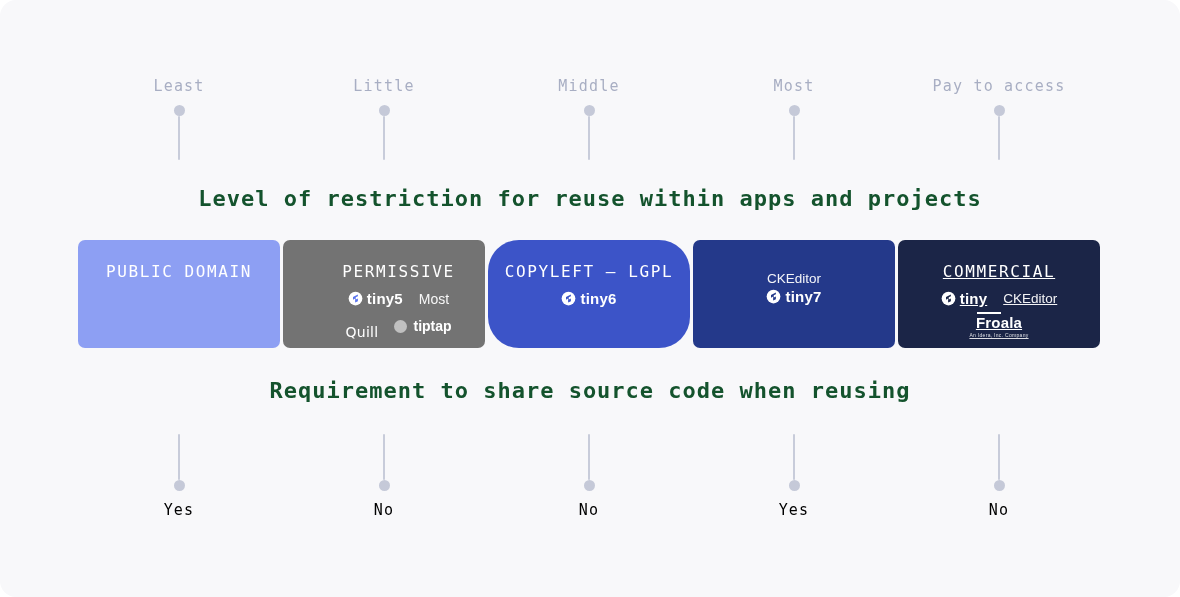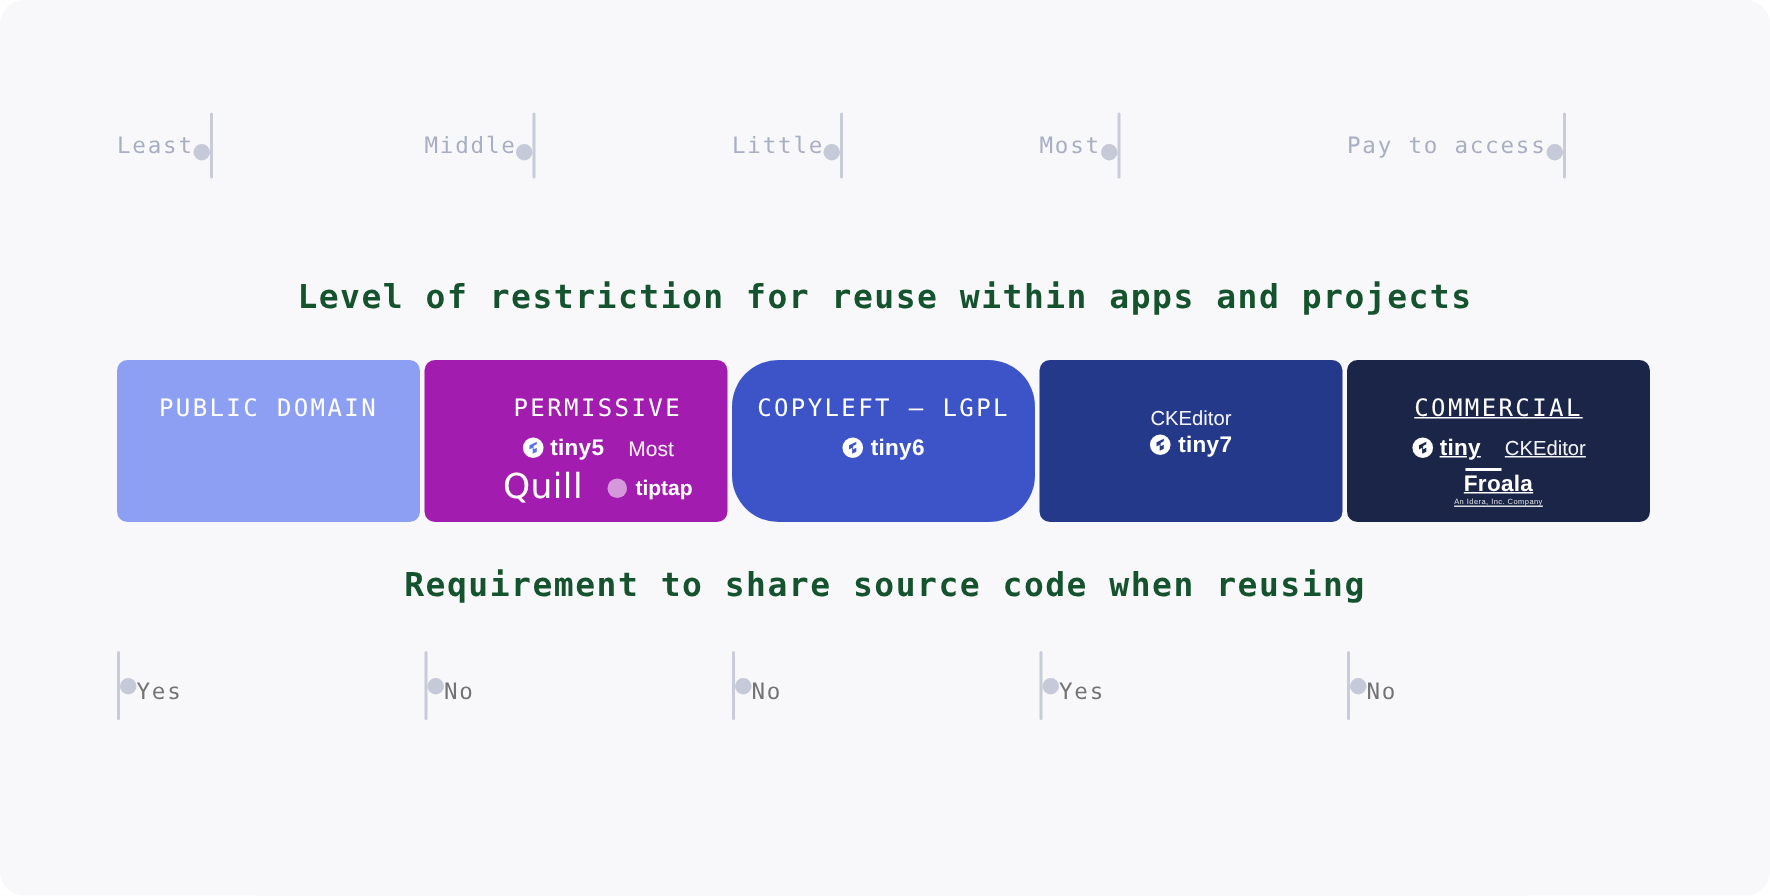--- a/index.html
+++ b/index.html
@@ -20,31 +20,31 @@
     left: 78px;
     width: 1022px;
     display: grid;
     grid-template-columns: repeat(5, 202px);
     gap: 3px;
   }
   .marker-row.top { top: 75px; }
   .marker-row.bottom { top: 434px; }
   .marker-col {
     display: flex;
-    flex-direction: row;
+    flex-direction: column;
     align-items: center;
   }
   .axis-label {
     font-size: 15px;
     letter-spacing: 1.2px;
     line-height: 22px;
     white-space: nowrap;
   }
   .marker-row.top .axis-label { color: #a8aec3; }
-  .marker-row.bottom .axis-label { color: #737373; }
+  .marker-row.bottom .axis-label { color: #000000; }
   .dot {
     width: 11px;
     height: 11px;
     border-radius: 50%;
     background: #c5c9d8;
   }
   .stem {
     width: 2px;
     background: #c8ccda;
     border-radius: 1px;
@@ -105,21 +105,21 @@
   .logo-row {
     display: flex;
     align-items: center;
     justify-content: center;
     gap: 16px;
   }
   .logo { display: inline-flex; align-items: center; gap: 4px; white-space: nowrap; }
   .tiny-logo { font-weight: 700; font-size: 15px; letter-spacing: 0.2px; }
   .tiny-icon { display: block; }
   .slate-logo { font-weight: 500; font-size: 14px; opacity: 0.95; }
-  .quill-logo { font-weight: 400; font-size: 23px; font-family: "DejaVu Sans", sans-serif; letter-spacing: 0.3px; }
+  .quill-logo { font-weight: 400; font-size: 14px; font-family: "DejaVu Sans", sans-serif; letter-spacing: 0.3px; margin-top: 12px; }
   .tiptap-logo { font-weight: 700; font-size: 14px; gap: 6px; }
   .tiptap-circle {
     width: 13px; height: 13px; border-radius: 50%;
     background: rgba(255,255,255,0.55);
     display: inline-block;
   }
   .ckeditor-logo { font-weight: 400; font-size: 13.5px; opacity: 0.95; }
   .froala-block { display: flex; flex-direction: column; align-items: center; margin-top: 2px; }
   .froala-logo {
     position: relative;
@@ -147,26 +147,26 @@
 
 <div class="canvas">
 
   <div class="marker-row top">
     <div class="marker-col">
       <div class="axis-label">Least</div>
       <div class="dot"></div>
       <div class="stem"></div>
     </div>
     <div class="marker-col">
+      <div class="axis-label">Little</div>
+      <div class="dot"></div>
+      <div class="stem"></div>
+    </div>
+    <div class="marker-col">
       <div class="axis-label">Middle</div>
-      <div class="dot"></div>
-      <div class="stem"></div>
-    </div>
-    <div class="marker-col">
-      <div class="axis-label">Little</div>
       <div class="dot"></div>
       <div class="stem"></div>
     </div>
     <div class="marker-col">
       <div class="axis-label">Most</div>
       <div class="dot"></div>
       <div class="stem"></div>
     </div>
     <div class="marker-col">
       <div class="axis-label">Pay to access</div>
@@ -176,21 +176,21 @@
   </div>
 
   <div class="heading restriction">Level of restriction for reuse within apps and projects</div>
 
   <div class="cards-row">
 
     <div class="card" style="background: rgb(141, 159, 243); --card-color: #8d9ff3;">
       <div class="card-title">PUBLIC DOMAIN</div>
     </div>
 
-    <div class="card" style="background: #a21caf; padding-left: 29px; --card-color: #5a74ee;">
+    <div class="card" style="background: #737373; padding-left: 29px; --card-color: #5a74ee;">
       <div class="card-title">PERMISSIVE</div>
       <div class="logo-rows">
         <div class="logo-row">
           <span class="logo tiny-logo">
             <svg class="tiny-icon" width="15" height="15" viewBox="0 0 24 24">
               <circle cx="12" cy="12" r="11" fill="#ffffff"></circle>
               <path fill="var(--card-color)" d="M15.8 5.6 L8.0 9.4 l0 4.4 3.4-1.7 0 6.4 4.4-2.2 0-4.4-3.4 1.7 0-3.6 3.4-1.7 z"></path>
             </svg>
             <span>tiny5</span>
           </span>

